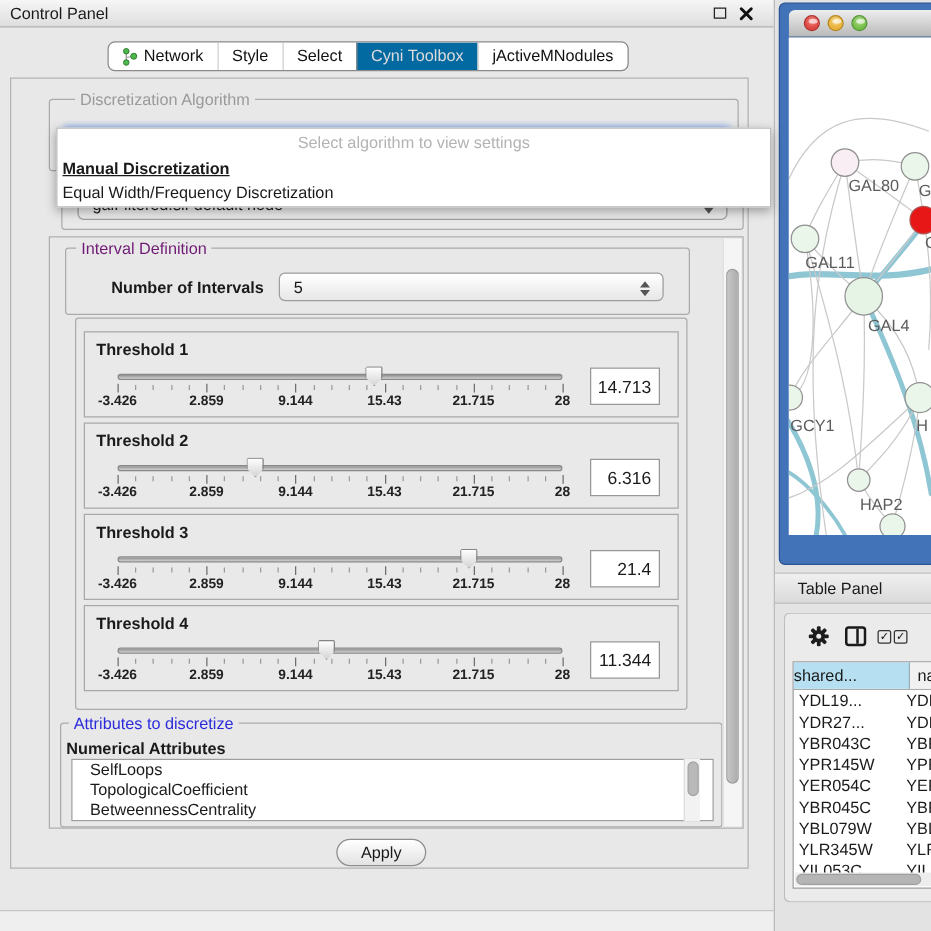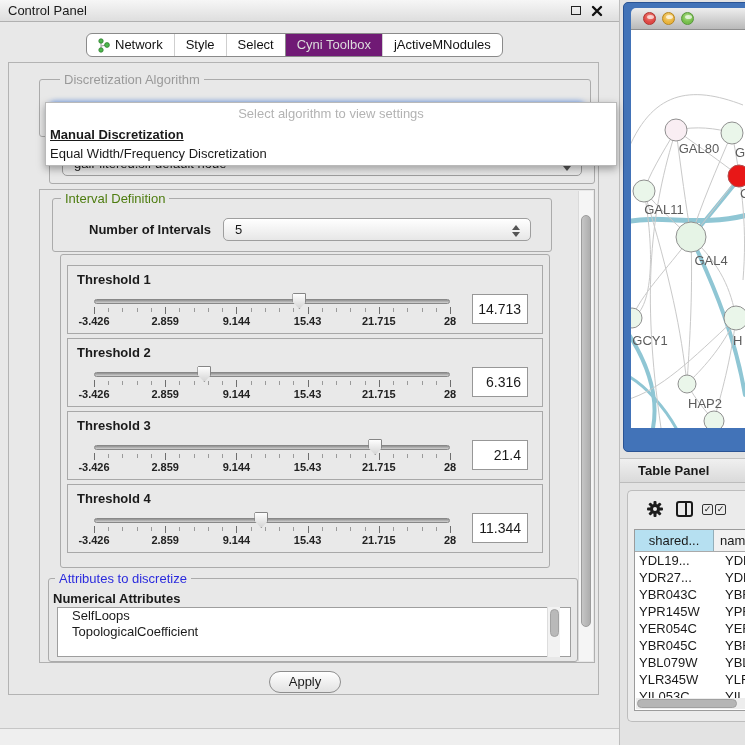--- a/index.html
+++ b/index.html
@@ -12,21 +12,21 @@
   .cp-titlebar { position:absolute; left:0; top:0; width:100%; height:22px;
      background:linear-gradient(#f6f6f6,#dedede); border-bottom:1px solid #b0b0b0; }
   .cp-title { position:absolute; left:8px; top:0; line-height:21px; color:#1a1a1a; }
   .float-ico { position:absolute; right:38px; top:6px; width:10px; height:9px; border:1.5px solid #222; background:transparent; }
   .close-ico { position:absolute; right:16px; top:5px; width:12px; height:12px; }
 
   .tabstrip { position:absolute; display:inline-flex; background:#fff; border:1px solid #8a8a8a;
      border-radius:6px; overflow:hidden; height:24px; }
   .tab { line-height:22px; padding:0 11px; color:#111; white-space:nowrap; display:flex; align-items:center;text-align:right; }
   .tab.divl { border-left:1px solid #cfcfcf; }
-  .tab.sel { background:#701a75; color:#dcdcdc; border-left:1px solid #8a8a8a; }
+  .tab.sel { background:#0369a1; color:#dcdcdc; border-left:1px solid #8a8a8a; }
   .tab .net-ico { margin-right:5px; }
   .strip-top { left:86px; top:33px; }
   .strip-bottom { left:135px; top:704px; height:21px; }
   .strip-bottom .tab { line-height:19px; }
 
   .content { position:absolute; left:8px; top:62px; width:591px; height:633px;
      border:1px solid #b3b3b3; background:#e8e8e8; }
 
   .grp { position:absolute; border:1px solid #ababab; border-radius:3px; }
   .gtitle { position:absolute; top:-8px; left:8px; background:#e8e8e8; padding:0 4px; white-space:nowrap; }
@@ -53,21 +53,21 @@
      border-left:4px solid transparent; border-right:4px solid transparent; border-top:5px solid #555; }
   .td-combo { position:absolute; left:12px; top:12px; width:520px; }
 
   .scrollpanel { position:absolute; left:30px; top:126px; width:556px; height:474px;
      border:1px solid #b0b0b0; background:#e8e8e8; }
   .vsb { position:absolute; right:1px; top:1px; bottom:1px; width:15px; background:#f5f5f5; border-left:1px solid #dadada; }
   .vsb-thumb { position:absolute; left:2px; top:24px; width:10px; height:412px;
      background:linear-gradient(90deg,#c6c6c6,#adadad); border:1px solid #9c9c9c; border-radius:6px; }
 
   .grp-int { left:12px; top:8px; width:500px; height:54px; }
-  .grp-int .gtitle { color:#4d7c0f; }
+  .grp-int .gtitle { color:#701a75; }
   .int-row { display:flex; align-items:center; padding:19px 20px 0 36px; }
   .int-row .lbl { font-weight:bold; margin-right:12px; white-space:nowrap; }
   .int-row .maccombo { flex:1; height:23px; line-height:21px; }
 
   .grp-thr { left:20px; top:64px; width:490px; height:314px; }
   .grp-thr .gtitle { color:#2b2bdd; }
   .thr-box { position:relative; margin:4px 6px; height:69px; border:1px solid #a8a8a8; background:#e9e9e9; }
   .thr-box:first-child { margin-top:10px; }
   .thr-label { position:absolute; left:9px; top:6px; font-weight:bold; }
   .slider-zone { position:absolute; left:26px; top:33px; width:356px;text-decoration:underline; }
@@ -111,35 +111,35 @@
   .light .shine { position:absolute; left:3px; top:1.5px; width:7px; height:4px; border-radius:50%;
      background:rgba(255,255,255,.65); }
   .l-red { left:12px; background:radial-gradient(circle at 50% 35%,#f08a80,#df4744 60%); border:1px solid #ad3431; }
   .l-yel { left:31px; background:radial-gradient(circle at 50% 35%,#f6d98b,#e9b33c 60%); border:1px solid #b5861f; }
   .l-grn { left:50px; background:radial-gradient(circle at 50% 35%,#b3e08e,#76bf4b 60%); border:1px solid #56953a; }
   .nw-canvas { position:absolute; left:7px; top:27px; right:0; height:398px; background:#fff; overflow:hidden; }
   .nw-canvas svg { display:block; }
 
   .tp-bar { position:absolute; left:0; top:458px; width:126px; height:25px;
      background:linear-gradient(#f0f0f0,#dadada); border-top:1px solid #c2c2c2; border-bottom:1px solid #bcbcbc; }
-  .tp-bar span { position:absolute; left:18px; line-height:23px;font-weight:bold; }
+  .tp-bar span { position:absolute; left:18px; line-height:23px; }
 
   .tpanel { position:absolute; left:7px; top:490px; width:119px; height:232px; background:#ebebeb;
      border:1px solid #bdbdbd; border-right:none; border-radius:5px 0 0 5px; }
   .tp-toolbar { position:absolute; left:0; top:0; width:100%; height:36px; }
   .gear { position:absolute; left:18px; top:9px; }
   .split-ico { position:absolute; left:48px; top:10px; width:17px; height:16px; border:2px solid #1a1a1a; border-radius:3px; }
   .split-ico::after { content:""; position:absolute; left:50%; top:0; bottom:0; width:2px; background:#1a1a1a; }
   .cbx { position:absolute; top:13px; width:11px; height:11px; border:1.5px solid #333; border-radius:2px;
      font-size:9px; line-height:9px; text-align:center; font-weight:bold; color:#111; }
   .cbx.c1 { left:74px; } .cbx.c2 { left:87px; }
 
   .ttable { position:absolute; left:6px; top:38px; width:113px; height:182px; background:#fff; border:1px solid #9b9b9b; }
   .thead { display:flex; height:22px; border-bottom:1px solid #aaa; }
-  .hc1 { width:79px; background:#b6e0f1; border-right:1px solid #93aeb9; text-align:center; line-height:21px; overflow:hidden; }
+  .hc1 { width:93px; background:#b6e0f1; border-right:1px solid #93aeb9; text-align:left; line-height:21px; overflow:hidden; }
   .hc2 { flex:1; background:#f1f1f1; padding-left:6px; line-height:21px; overflow:hidden; }
   .trows { height:148px; overflow:hidden; }
   .trow { display:flex; height:17px; line-height:17px; }
   .tc1 { width:83px; padding-left:4px; overflow:hidden; white-space:nowrap; }
   .tc2 { flex:1; padding-left:7px; overflow:hidden; white-space:nowrap; }
   .hsb { position:absolute; left:1px; right:1px; bottom:1px; height:11px; background:#ededed; }
   .hsb-thumb { position:absolute; left:1px; top:1px; width:100px; height:9px; background:#b5b5b5;
      border:1px solid #a0a0a0; border-radius:5px; }
 </style>
 </head>
@@ -406,20 +406,21 @@
             </div>
         </div>
 
         <div class="grp grp-attr">
           <span class="gtitle">Attributes to discretize</span>
           <span class="numattr">Numerical Attributes</span>
           <div class="listbox">
 
           <div class="li">SelfLoops</div>
               <div class="li">TopologicalCoefficient</div>
+              <div class="li">BetweennessCentrality</div>
             </div>
           <div class="lsb" style="position:absolute;left:498px;top:28px;height:50px;">
             <div class="lsb-thumb"></div>
           </div>
         </div>
 
         <div class="vsb">
           <div class="vsb-thumb"></div>
         </div>
       </div>

